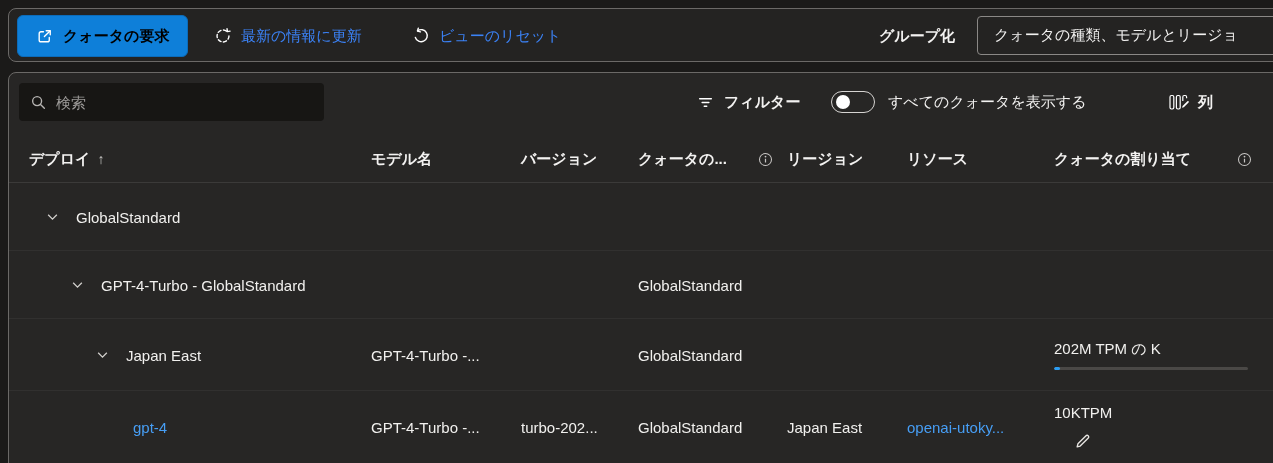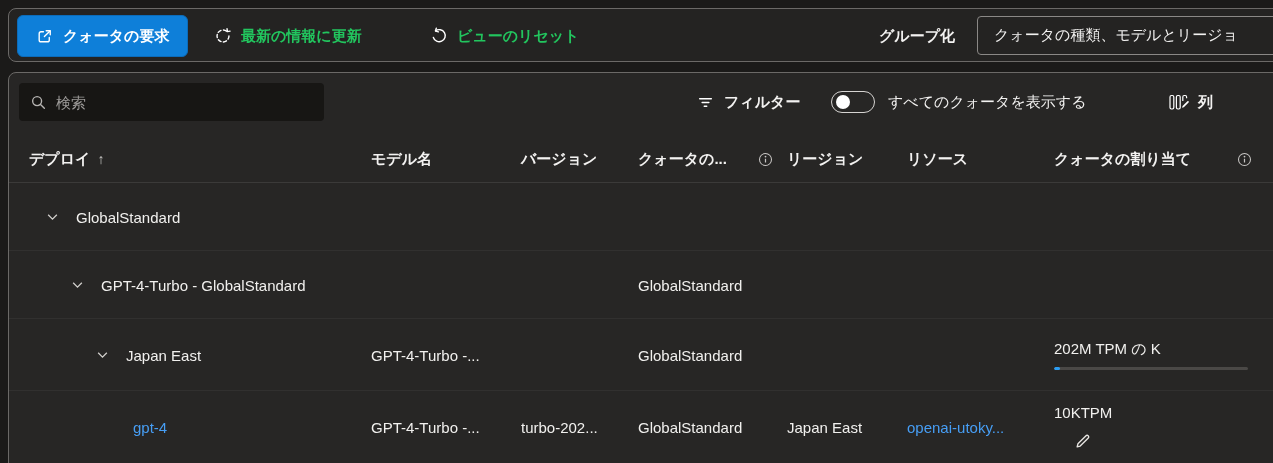--- a/index.html
+++ b/index.html
@@ -14,32 +14,32 @@
 
   
   .toolbar {
     position:absolute; left:8px; top:8px; width:1282px; height:54px;
     background:#242322; border:1px solid #6b6967; border-radius:8px;
   }
   .btn-primary {
     position:absolute; left:8px; top:6px; height:42px; padding:0 18px;
     display:flex; align-items:center; gap:10px;
     background:#0e7fd9; border:1px solid #0c6cba; border-radius:6px;
-    color:#ffffff; font-weight:700; font-size:15px; cursor:pointer;
+    color:#000000; font-weight:700; font-size:15px; cursor:pointer;
     font-family:inherit;
   }
   .btn-ghost {
     position:absolute; top:6px; height:42px; padding:0;
     display:flex; align-items:center; gap:9px;
     background:transparent; border:none;
-    color:#22c55e; font-weight:700; font-size:15px; cursor:pointer;
+    color:#3b82f6; font-weight:400; font-size:15px; cursor:pointer;
     font-family:inherit;
   }
   .btn-refresh { left:205px; }
-  .btn-reset  { left:421px; }
+  .btn-reset  { left:403px; }
   .group-label {
     position:absolute; left:870px; top:0; height:54px; line-height:54px;
     font-weight:700; font-size:15px; white-space:nowrap;
   }
   .group-select {
     position:absolute; left:968px; top:7px; width:340px; height:39px;
     border:1px solid #8a8886; border-radius:4px; background:#242322;
     display:flex; align-items:center; padding-left:16px;
     font-size:15px; white-space:nowrap; overflow:hidden; cursor:pointer;
     color:#f3f2f1;

